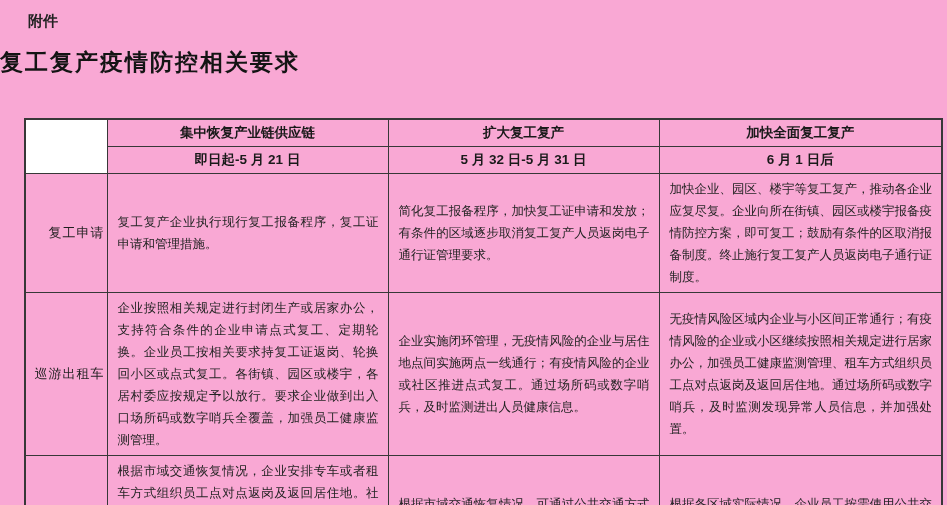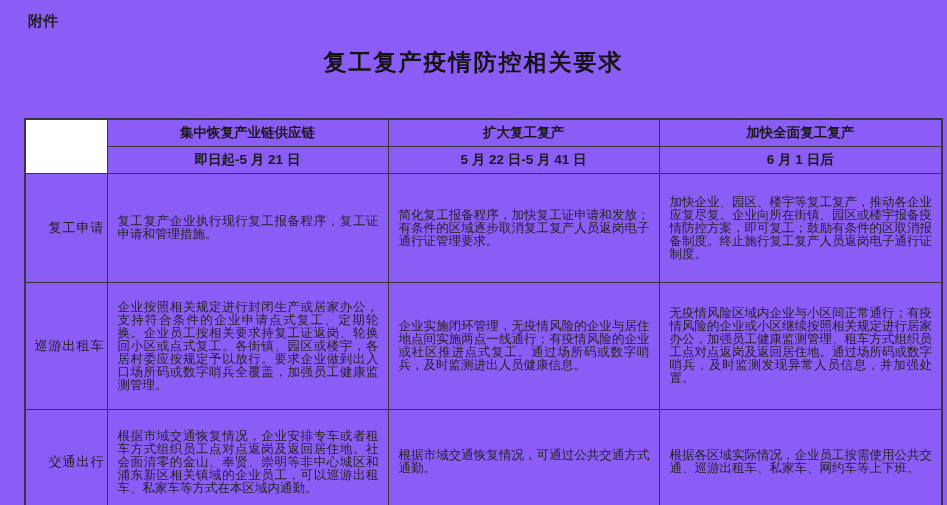--- a/index.html
+++ b/index.html
@@ -1,39 +1,38 @@
 <!DOCTYPE html>
 <html><head>
 <meta charset="utf-8">
 <style>
   html, body { margin: 0; padding: 0; background: #ffffff; }
   .page {
     position: relative;
     width: 947px;
     height: 505px;
-    background: #8b5cf6;
+    background: #f9a8d4;
     font-family: "Liberation Serif", serif;
     color: #1e1e1e;
     overflow: hidden;
   }
   .attachment {
     position: absolute;
     left: 28px;
     top: 12px;
     font-family: "Liberation Sans", sans-serif;
     font-weight: bold;
     font-size: 15px;
     color: #222;
   }
   .doc-title {
     position: absolute;
     left: 0;
     top: 47px;
     width: 100%;
-    text-align: center;
     font-family: "Liberation Serif", serif;
     font-weight: bold;
     font-size: 23px;
     letter-spacing: 2px;
     color: #141414;
   }
   table.req-table {
     position: absolute;
     left: 24px;
     top: 118px;
@@ -63,21 +62,21 @@
   .label-cell {
     font-size: 13px;
     text-align: right;
     vertical-align: middle;
     letter-spacing: 1px;
     color: #1f1f1f;
     padding: 2px;
   }
   .text-cell {
     font-size: 12.5px;
-    line-height: 13px;
+    line-height: 22px;
     text-align: justify;
     vertical-align: middle;
     color: #242424;
     padding: 4px 9px 4px 10px;
   }
   .corner-cell { background: #ffffff; }
 </style>
 </head>
 <body>
 
@@ -96,21 +95,21 @@
     </colgroup>
     <tbody>
       <tr class="hdr-row1">
         <td class="corner-cell" rowspan="2"></td>
         <td class="phase-cell">集中恢复产业链供应链</td>
         <td class="phase-cell">扩大复工复产</td>
         <td class="phase-cell">加快全面复工复产</td>
       </tr>
       <tr class="hdr-row2">
         <td class="period-cell">即日起-5 月 21 日</td>
-        <td class="period-cell">5 月 22 日-5 月 41 日</td>
+        <td class="period-cell">5 月 32 日-5 月 31 日</td>
         <td class="period-cell">6 月 1 日后</td>
       </tr>
 
       <tr class="body-row1">
         <td class="label-cell">复工申请</td>
         <td class="text-cell">复工复产企业执行现行复工报备程序，复工证申请和管理措施。</td>
         <td class="text-cell">简化复工报备程序，加快复工证申请和发放；有条件的区域逐步取消复工复产人员返岗电子通行证管理要求。</td>
         <td class="text-cell">加快企业、园区、楼宇等复工复产，推动各企业应复尽复。企业向所在街镇、园区或楼宇报备疫情防控方案，即可复工；鼓励有条件的区取消报备制度。终止施行复工复产人员返岗电子通行证制度。</td>
       </tr>
 

